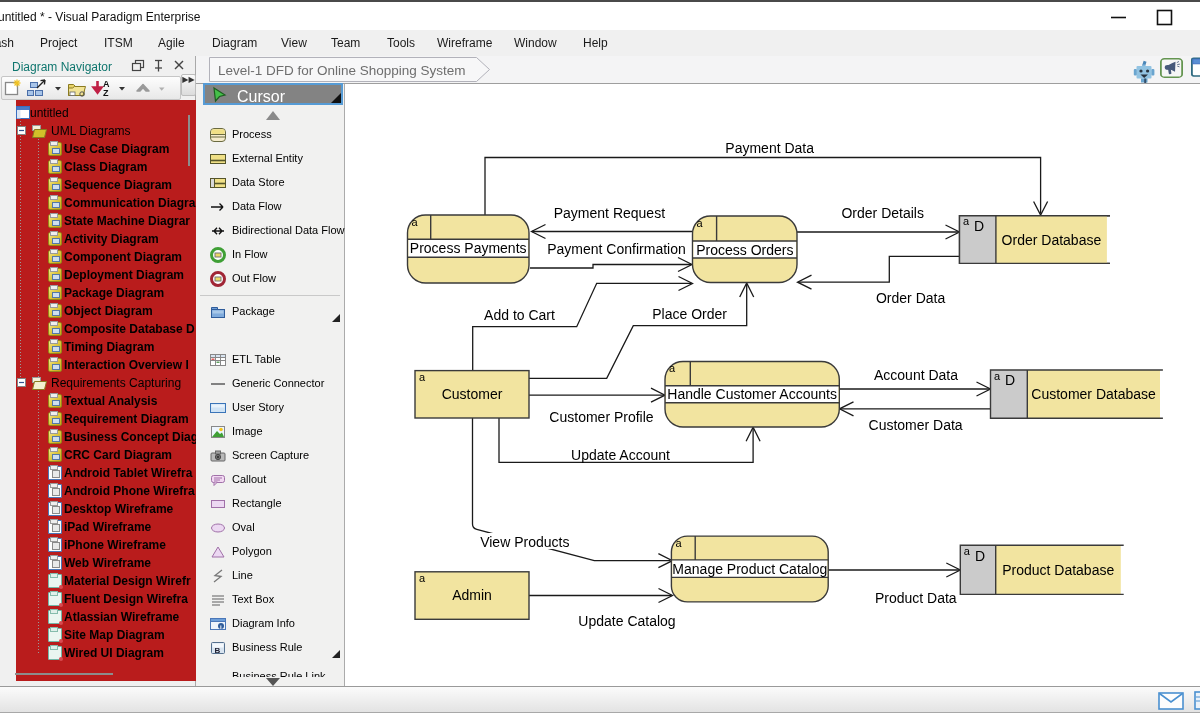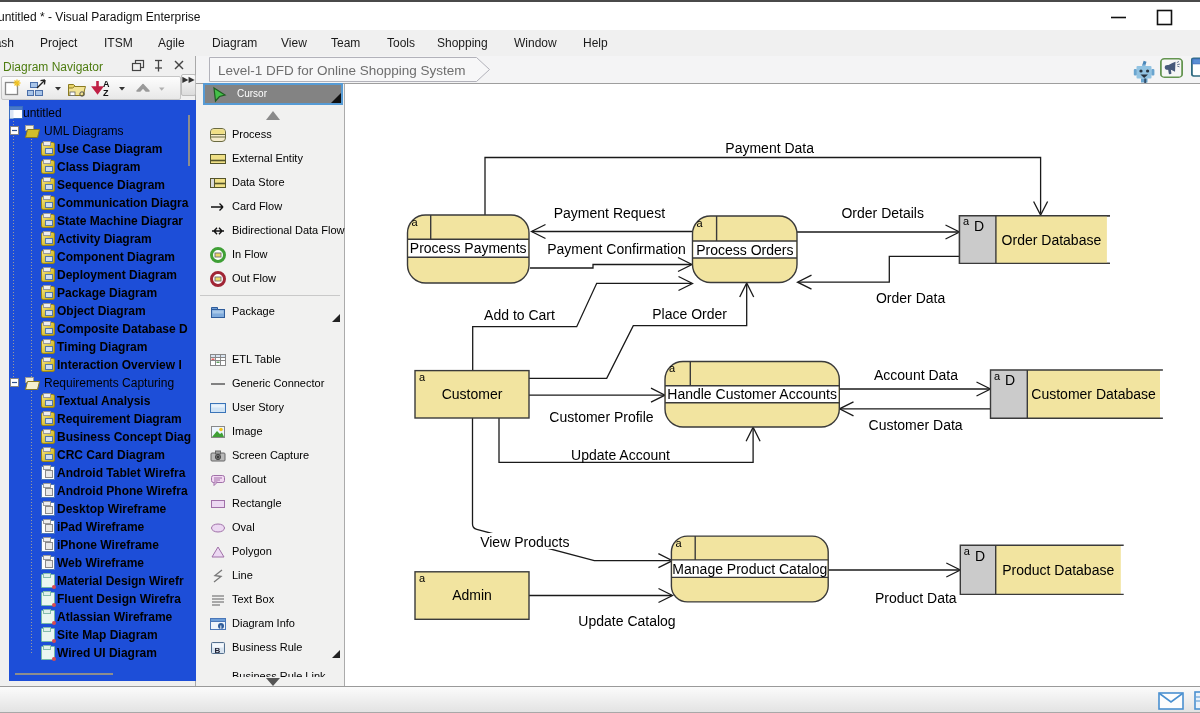--- a/index.html
+++ b/index.html
@@ -7,24 +7,24 @@
        font-family:"Liberation Sans", sans-serif;}
   .abs{position:absolute;}
   
   #titlebar{left:0;top:0;width:1200px;height:30px;background:#fff;border-top:2px solid #4a4a4a;box-sizing:border-box;}
   #title{left:-2px;top:8px;font-size:12px;color:#111;white-space:nowrap;}
   
   #menubar{left:0;top:30px;width:1200px;height:26px;background:#f0f0f0;}
   .menuitem{position:absolute;top:6px;font-size:12px;color:#1a1a1a;white-space:nowrap;}
   
   #leftpanel{left:0;top:56px;width:196px;height:630px;background:#f0f0f0;border-right:1px solid #a9a9a9;box-sizing:border-box;}
-  #dn-title{left:3px;top:4px;font-size:12px;color:#4d7c0f;}
+  #dn-title{left:12px;top:4px;font-size:12px;color:#0f766e;}
   #toolbar{left:1px;top:20px;width:180px;height:24px;background:linear-gradient(#fdfdfd,#e8e8e8);
            border:1px solid #c6c6c6;border-radius:2px;box-sizing:border-box;}
-  #tree{left:9px;top:44px;width:219px;height:581px;background:#1d4ed8;overflow:hidden;}
+  #tree{left:16px;top:44px;width:219px;height:581px;background:#b91c1c;overflow:hidden;}
   .trow{position:absolute;height:18px;white-space:nowrap;overflow:hidden;width:186px;}
   .trow span{position:absolute;top:2px;font-size:12px;color:#000;}
   .trow .b{font-weight:bold;}
   .ticon{position:absolute;width:14px;height:14px;top:2px;}
   .ticon{display:block;}
   i.ticon{box-sizing:border-box;}
   .i-y{background:linear-gradient(135deg,#f7e98c 0%,#ddc63e 50%,#c2a517 100%);border:1px solid #97841a;border-radius:2px;}
   .i-y::before{content:"";position:absolute;left:1px;top:-2px;width:6px;height:3px;background:#eee;border:1px solid #9a9a9a;}
   .i-y::after{content:"";position:absolute;left:3px;top:5px;width:6px;height:4px;background:#cfdef0;border:1px solid #5578a8;}
   .i-w{background:#fdfdfd;border:1px solid #4a77b8;border-radius:1px;}
@@ -58,21 +58,21 @@
   </div>
   <div class="abs" id="menubar">
     <div class="menuitem" style="left:-14px">Dash</div>
     <div class="menuitem" style="left:40px">Project</div>
     <div class="menuitem" style="left:104px">ITSM</div>
     <div class="menuitem" style="left:158px">Agile</div>
     <div class="menuitem" style="left:212px">Diagram</div>
     <div class="menuitem" style="left:281px">View</div>
     <div class="menuitem" style="left:331px">Team</div>
     <div class="menuitem" style="left:387px">Tools</div>
-    <div class="menuitem" style="left:437px">Shopping</div>
+    <div class="menuitem" style="left:437px">Wireframe</div>
     <div class="menuitem" style="left:514px">Window</div>
     <div class="menuitem" style="left:583px">Help</div>
   </div>
   <div class="abs" id="leftpanel">
     <div class="abs" id="dn-title">Diagram Navigator</div>
     <svg class="abs" style="left:131px;top:2px;width:56px;height:16px" viewBox="0 0 56 16">
 
       <rect x="4.5" y="2.5" width="8" height="7" fill="none" stroke="#444" stroke-width="1.2"></rect>
       <rect x="1.5" y="5.5" width="8" height="7" fill="#f0f0f0" stroke="#444" stroke-width="1.2"></rect>
 
@@ -310,21 +310,21 @@
       <rect x="1" y="1.5" width="14" height="22" rx="2" fill="#fff" stroke="#2e6a80" stroke-width="2"></rect>
       <rect x="2" y="2.5" width="12" height="6" fill="#5a8fd4"></rect>
       <rect x="2" y="2.5" width="12" height="6" fill="none" stroke="#3c6cc0" stroke-width="1"></rect>
     </svg>
   </div>
   <div class="abs" id="palette">
     <div class="abs" style="left:7px;top:-1px;width:140px;height:22px;box-sizing:border-box;background:#838383;border:2px solid #569bd5;">
       <svg class="abs" style="left:6px;top:1px;width:18px;height:18px" viewBox="0 0 18 18">
         <path d="M3 2 L14 9 L8.5 10.5 L4.5 15 Z" fill="#45c04a" stroke="#1e5c20" stroke-width="1.2"></path>
       </svg>
-      <span class="abs" style="left:32px;top:3px;font-size:10px;color:#fff;">Cursor</span>
+      <span class="abs" style="left:32px;top:3px;font-size:16px;color:#fff;">Cursor</span>
       <svg class="abs" style="right:0;bottom:0;width:10px;height:10px" viewBox="0 0 10 10">
           <path d="M10 0 L10 10 L0 10 Z" fill="#111"></path>
         </svg>
     </div>
     <svg class="abs" style="left:70px;top:27px;width:14px;height:9px" viewBox="0 0 14 9">
         <path d="M7 0 L14 9 L0 9 Z" fill="#8a8a8a"></path>
       </svg>
     <div class="prow" style="top:39px">
         <svg class="picon" viewBox="0 0 16 16">
           <rect x="0.5" y="1.5" width="15" height="13" rx="3.5" fill="#f5eccb" stroke="#6a6a40"></rect>
@@ -346,21 +346,21 @@
           <rect x="0.5" y="3.5" width="15" height="9" fill="#f0e086" stroke="#55552a"></rect>
           <rect x="0.5" y="3.5" width="4" height="9" fill="#d8d8d8" stroke="#55552a"></rect>
           <line x1="5" y1="8.5" x2="15" y2="8.5" stroke="#55552a" stroke-width="1.6"></line>
         </svg>
         <span>Data Store</span>
       </div>
     <div class="prow" style="top:111px">
         <svg class="picon" viewBox="0 0 16 16">
           <path d="M1 8 H13 M13 8 L9.5 4.5 M13 8 L9.5 11.5" stroke="#111" stroke-width="1.4" fill="none"></path>
         </svg>
-        <span>Card Flow</span>
+        <span>Data Flow</span>
       </div>
     <div class="prow" style="top:135px">
         <svg class="picon" viewBox="0 0 16 16">
           <path d="M2 8 H14 M12 8 L9 4.8 M12 8 L9 11.2 M4 8 L7 4.8 M4 8 L7 11.2" stroke="#111" stroke-width="1.4" fill="none"></path>
         </svg>
         <span>Bidirectional Data Flow</span>
       </div>
     <div class="prow" style="top:159px">
         <svg class="picon" viewBox="0 0 16 16">
           <circle cx="8" cy="8" r="6.5" fill="#fff" stroke="#3f9f35" stroke-width="3"></circle>

